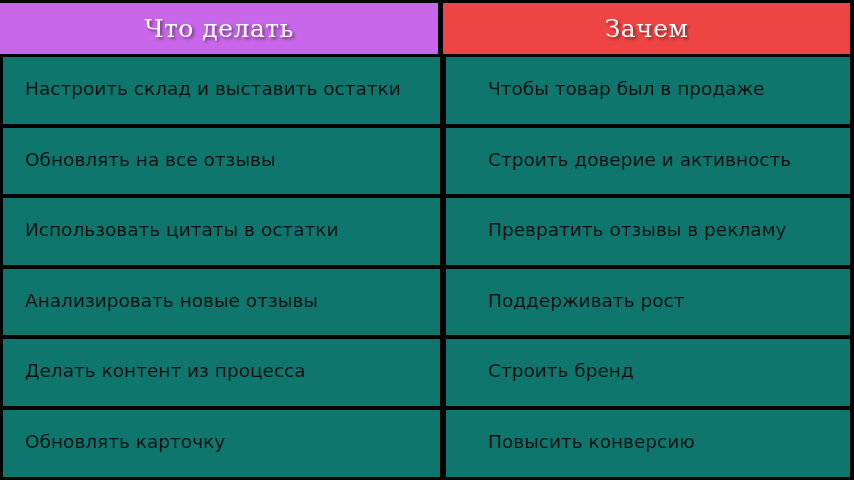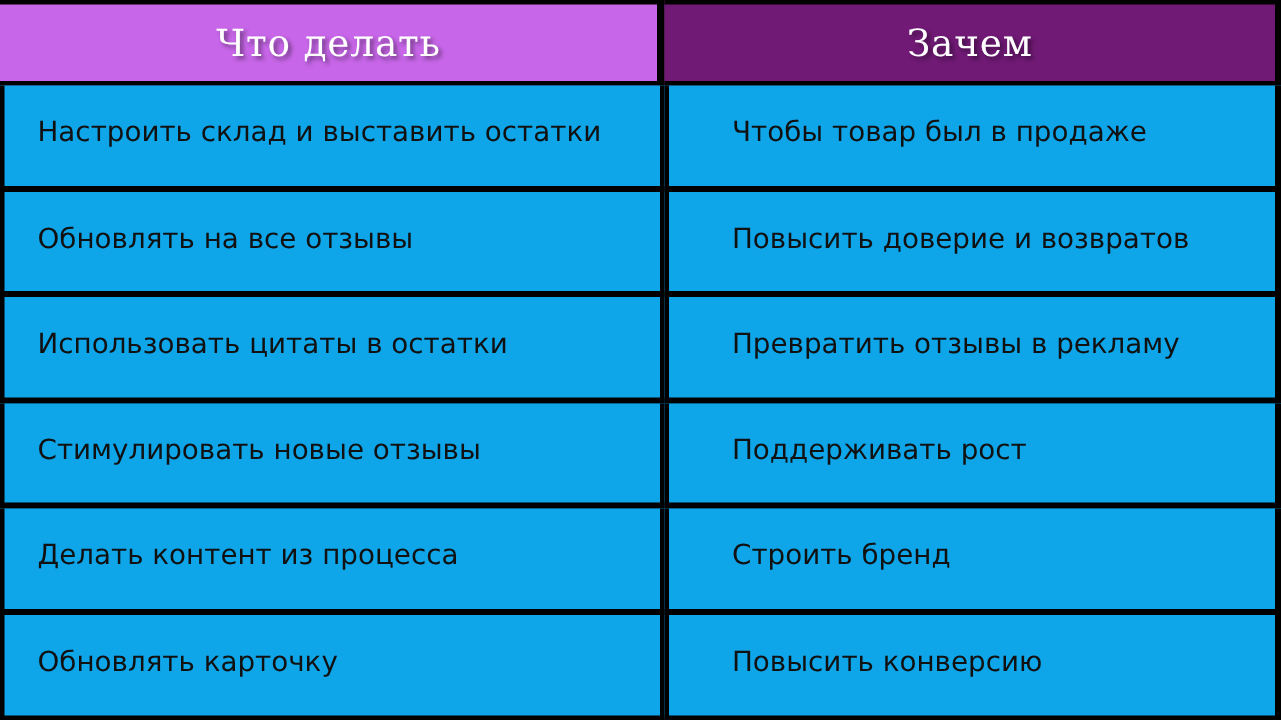--- a/index.html
+++ b/index.html
@@ -53,30 +53,30 @@
     box-sizing: border-box;
   }
 
   th.head-left {
     background: #c766e8;
     border-right: 5px solid #000000;
     border-left: 0;
   }
 
   th.head-right {
-    background: #701a75;
+    background: #ef4444;
     border-right: 4px solid #000000;
     border-left: 0;
   }
 
   
   tbody tr { height: 60px; }
 
   td.body-cell {
-    background: #0ea5e9;
+    background: #0f766e;
     color: #111111;
     font-family: "DejaVu Sans", sans-serif;
     font-size: 18.5px;
     font-weight: 400;
     vertical-align: middle;
     box-sizing: border-box;
     border-top: 0;
     border-bottom: 4px solid #000000;
     line-height: 1.15;
     white-space: nowrap;
@@ -116,28 +116,28 @@
         <th class="head-cell head-right">Зачем</th>
       </tr>
     </thead>
     <tbody>
       <tr>
         <td class="body-cell cell-left">Настроить склад и выставить остатки</td>
         <td class="body-cell cell-right">Чтобы товар был в продаже</td>
       </tr>
       <tr>
         <td class="body-cell cell-left">Обновлять на все отзывы</td>
-        <td class="body-cell cell-right">Повысить доверие и возвратов</td>
+        <td class="body-cell cell-right">Строить доверие и активность</td>
       </tr>
       <tr>
         <td class="body-cell cell-left">Использовать цитаты в остатки</td>
         <td class="body-cell cell-right">Превратить отзывы в рекламу</td>
       </tr>
       <tr>
-        <td class="body-cell cell-left">Стимулировать новые отзывы</td>
+        <td class="body-cell cell-left">Анализировать новые отзывы</td>
         <td class="body-cell cell-right">Поддерживать рост</td>
       </tr>
       <tr>
         <td class="body-cell cell-left">Делать контент из процесса</td>
         <td class="body-cell cell-right">Строить бренд</td>
       </tr>
       <tr>
         <td class="body-cell cell-left">Обновлять карточку</td>
         <td class="body-cell cell-right">Повысить конверсию</td>
       </tr>

